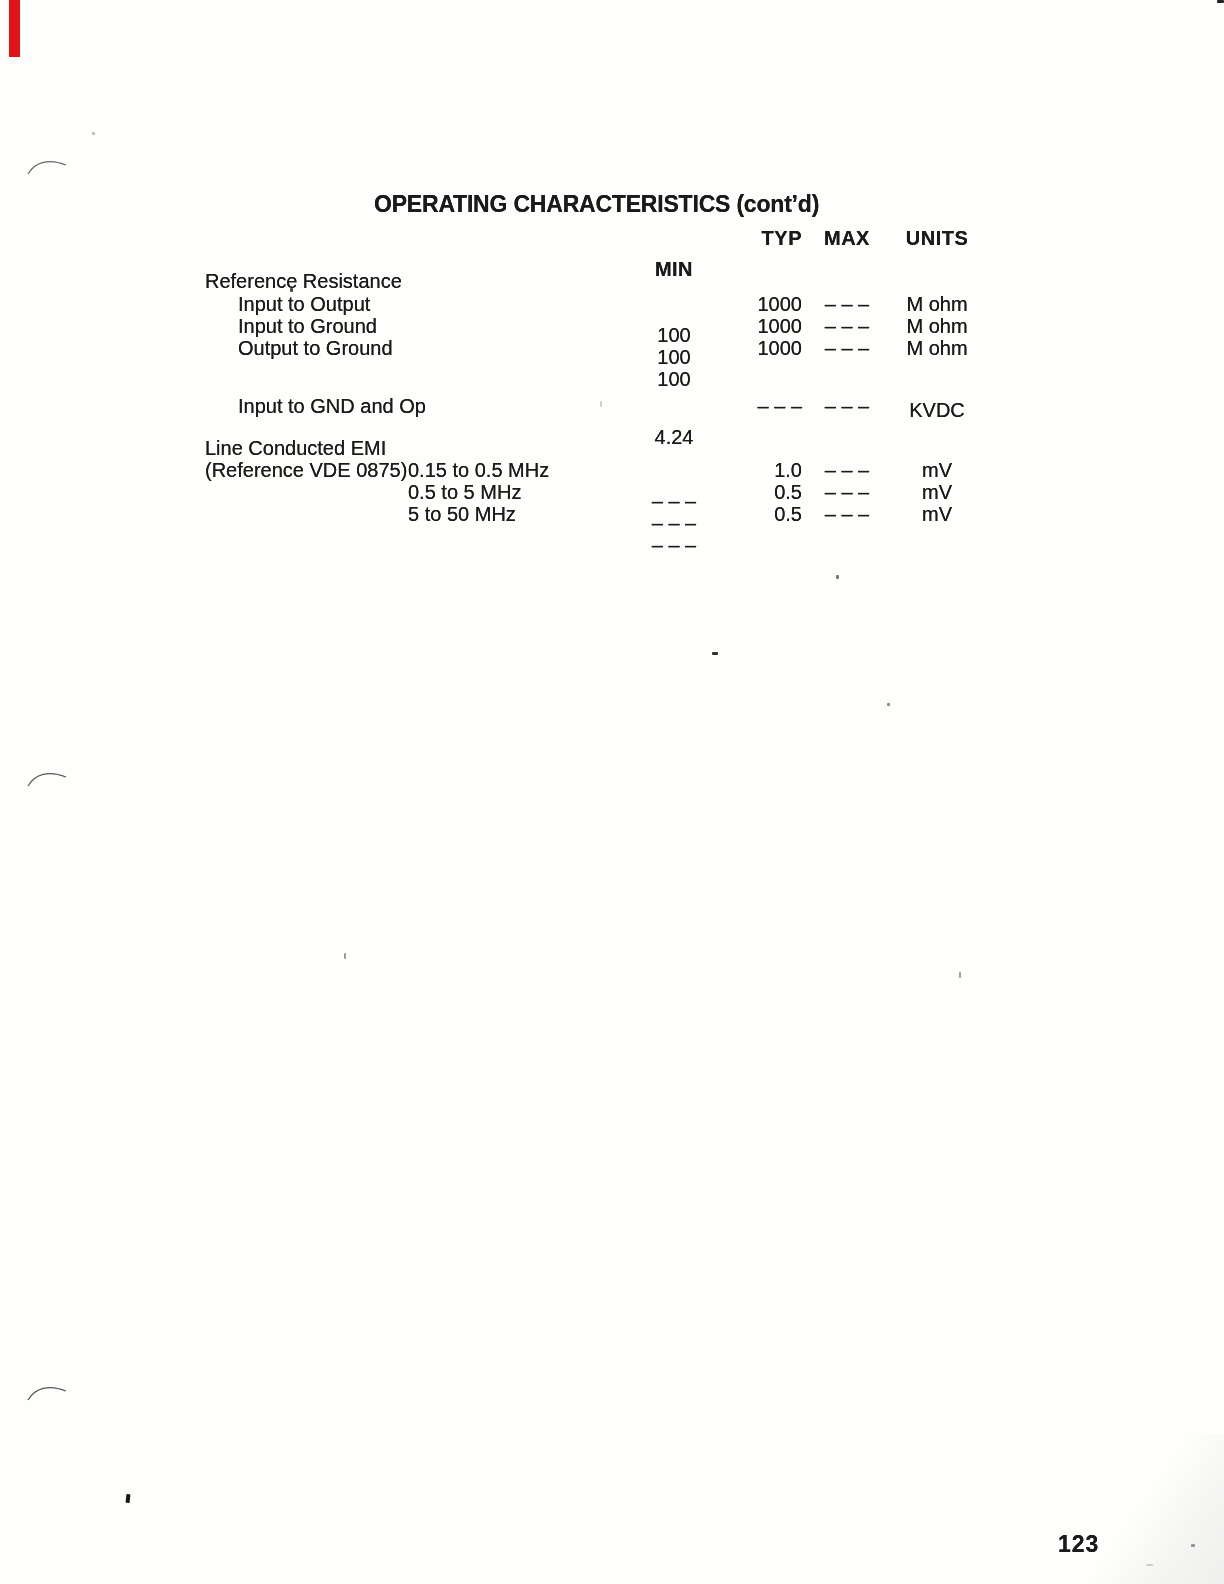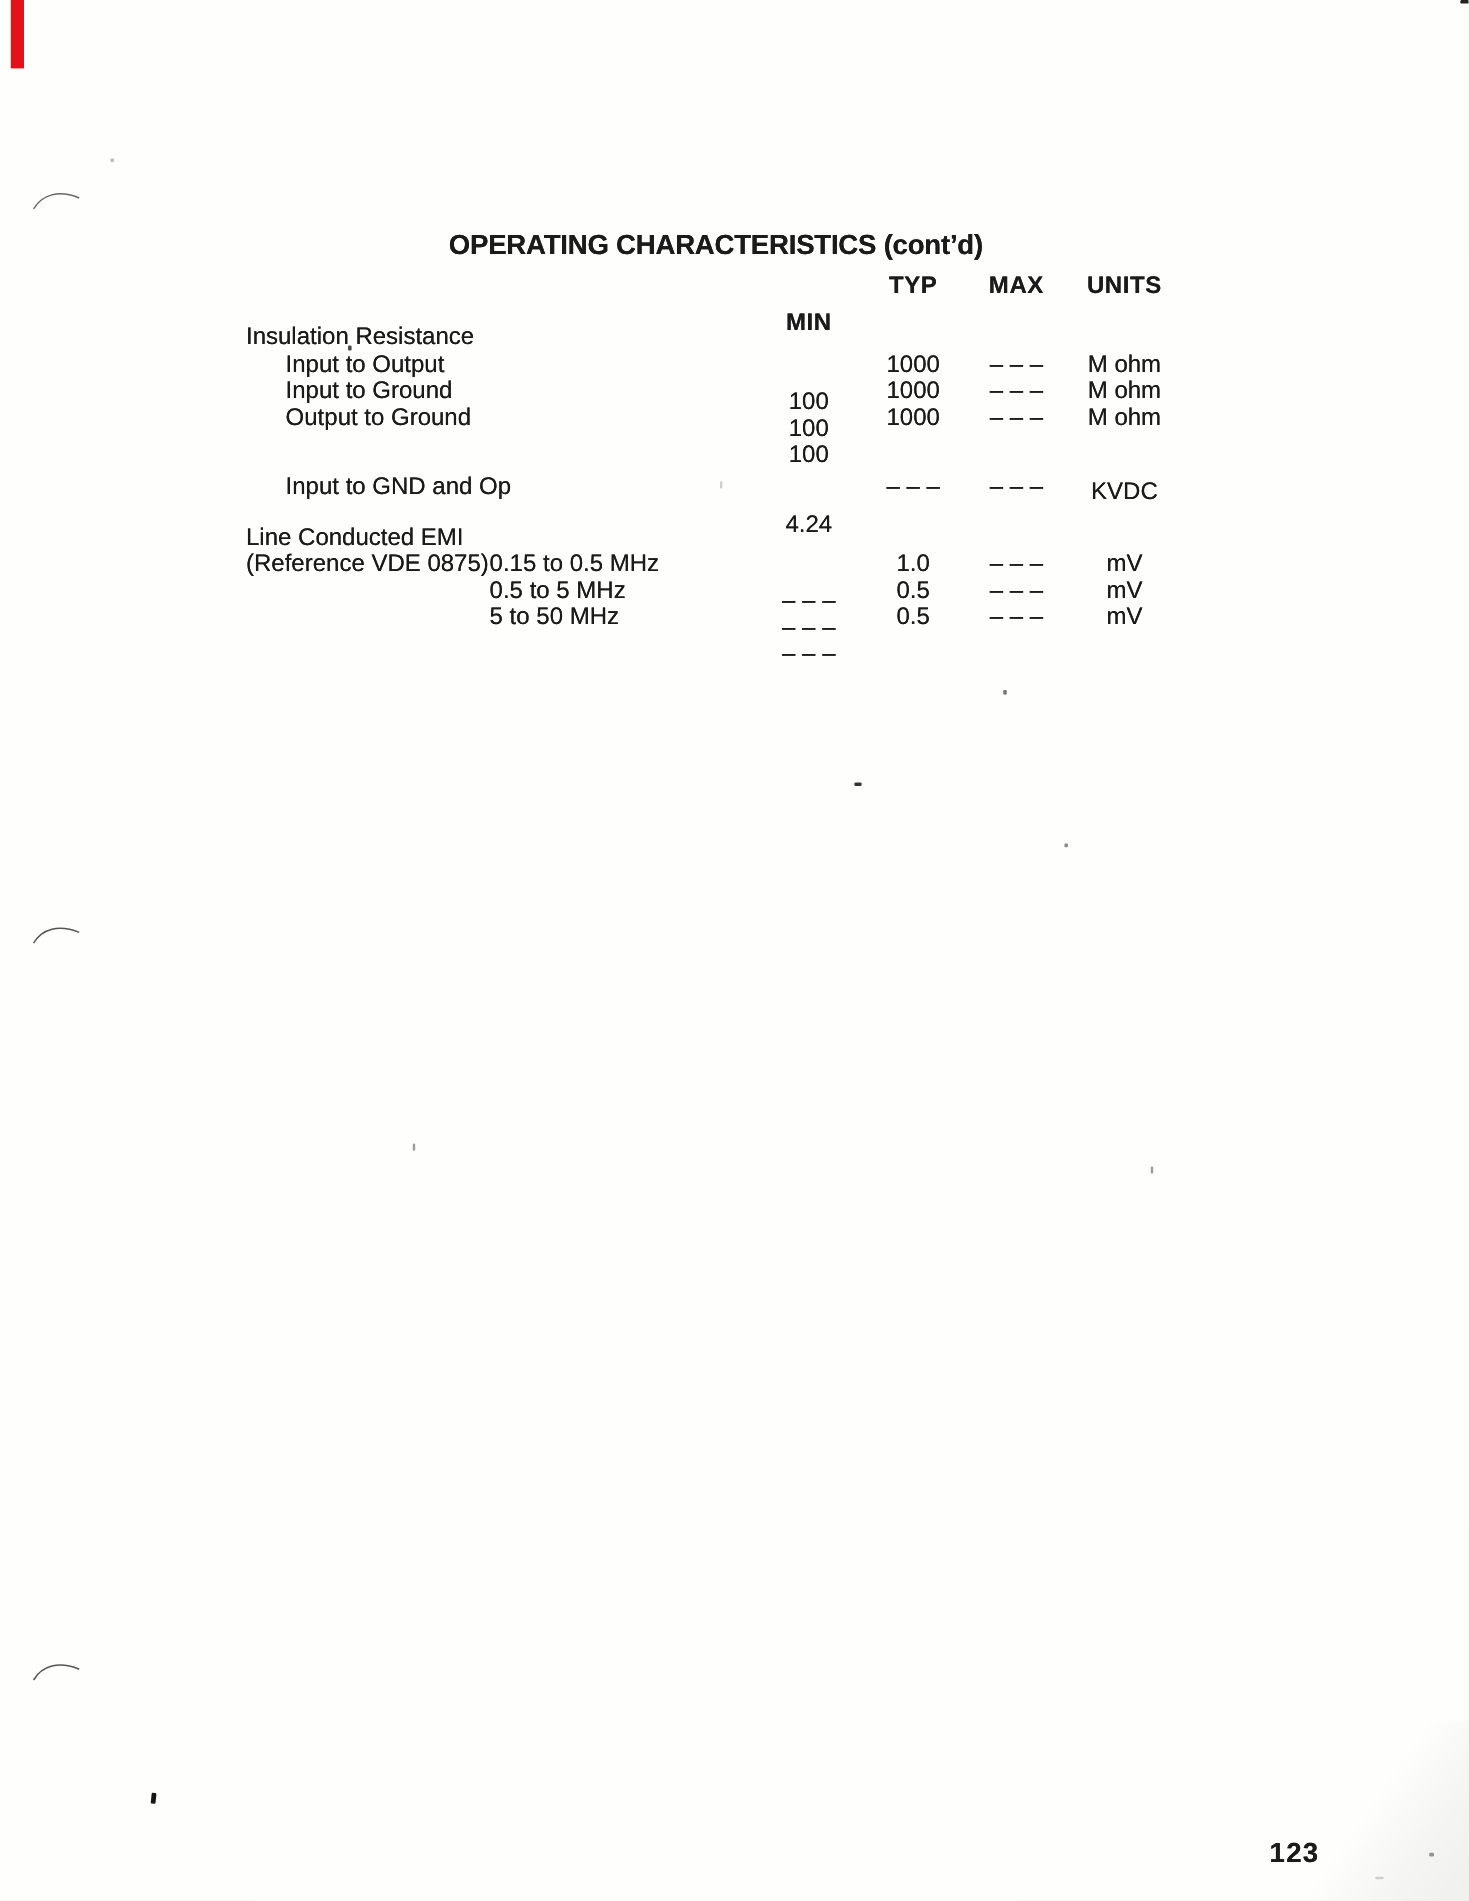--- a/index.html
+++ b/index.html
@@ -24,21 +24,21 @@
     font-size:23px;font-weight:700;letter-spacing:-0.2px;
     white-space:nowrap;text-shadow:0 0 0.5px #111;margin-top:25px;
   }
   .row{position:absolute;left:0;width:1224px;height:22px;line-height:22px;font-size:20px;white-space:nowrap;}
   .row span{text-shadow:0 0 0.4px #222;}
   .hdr span{font-weight:700;letter-spacing:0.5px;}
   .lbl{position:absolute;left:205px;}
   .lbl.ind{left:238px;}
   .freq{position:absolute;left:408px;}
   .c-min  {position:absolute;left:633px;width:82px;text-align:center;margin-top:31px;}
-  .c-typ  {position:absolute;left:720px;width:82px;text-align:center;}
+  .c-typ  {position:absolute;left:720px;width:82px;text-align:right;}
   .c-max  {position:absolute;left:806px;width:82px;text-align:center;}
   .c-units{position:absolute;left:885px;width:104px;text-align:center;}
   .c-units.low{margin-top:4px;}
   .pagenum{
     position:absolute;left:1058px;top:1531px;
     font-size:23px;font-weight:700;letter-spacing:1px;text-shadow:0 0 0.5px #111;text-align:right;
   }
 </style>
 </head>
 <body>
@@ -74,21 +74,21 @@
   <div class="title">OPERATING CHARACTERISTICS (cont’d)</div>
 
   <div class="row hdr" style="top:227px;">
     <span class="c-min">MIN</span>
     <span class="c-typ">TYP</span>
     <span class="c-max">MAX</span>
     <span class="c-units">UNITS</span>
   </div>
 
   <div class="row" style="top:270px;">
-    <span class="lbl">Insulation Resistance</span>
+    <span class="lbl">Reference Resistance</span>
   </div>
   <div class="row" style="top:293px;padding-left:38px;">
     <span class="lbl ind">Input to Output</span>
     <span class="c-min">100</span>
     <span class="c-typ">1000</span>
     <span class="c-max">– – –</span>
     <span class="c-units">M ohm</span>
   </div>
   <div class="row" style="top:315px;">
     <span class="lbl ind">Input to Ground</span>

